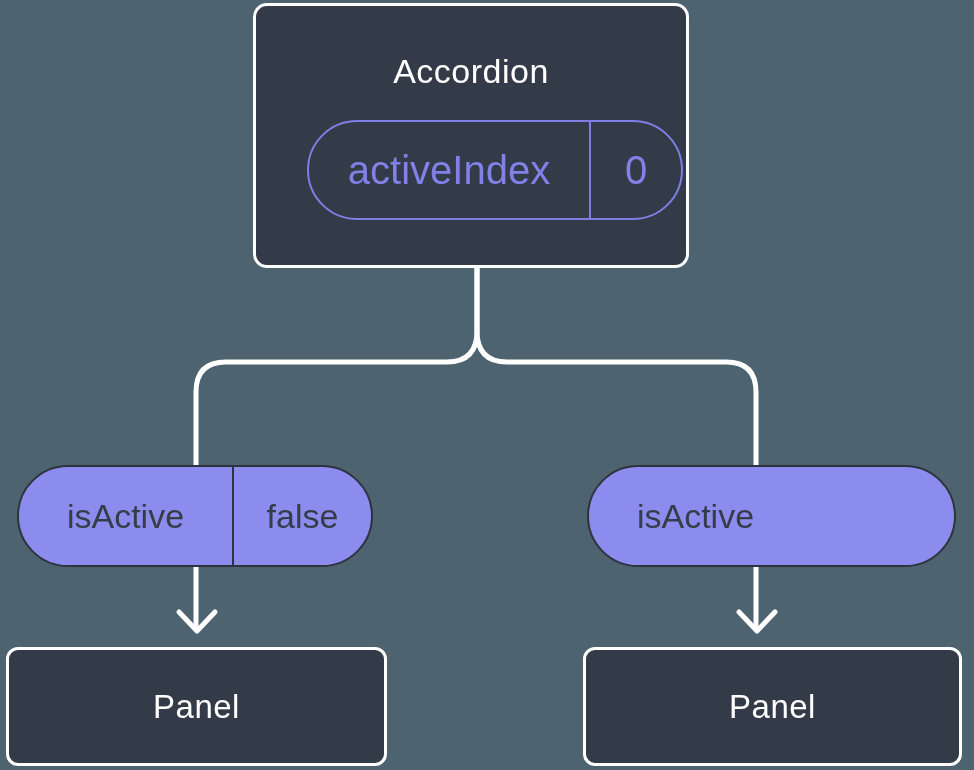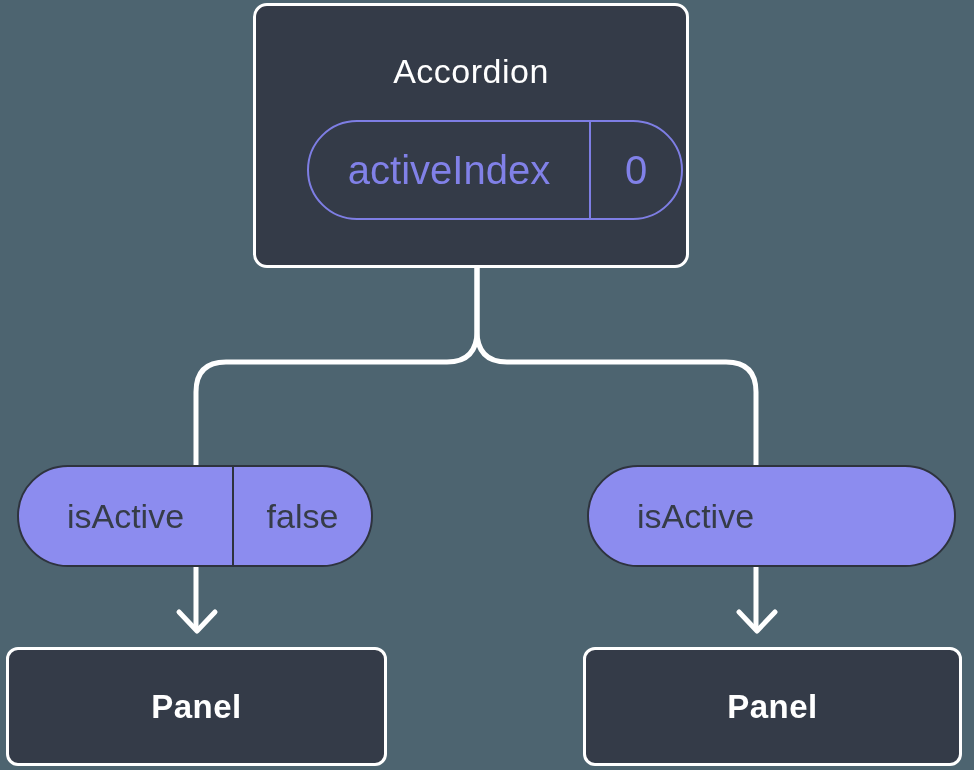--- a/index.html
+++ b/index.html
@@ -53,21 +53,21 @@
   .node-title {
     margin-top: 46px;
     color: #FFFFFF;
     font-size: 34px;
     font-weight: 500;
     letter-spacing: 0.5px;
   }
   .panel-title {
     color: #FFFFFF;
     font-size: 33px;
-    font-weight: 700;
+    font-weight: 400;
     letter-spacing: 0.5px;
   }
   
   .pill {
     position: absolute;
     box-sizing: border-box;
     display: flex;
     align-items: stretch;
     z-index: 3;
   }

